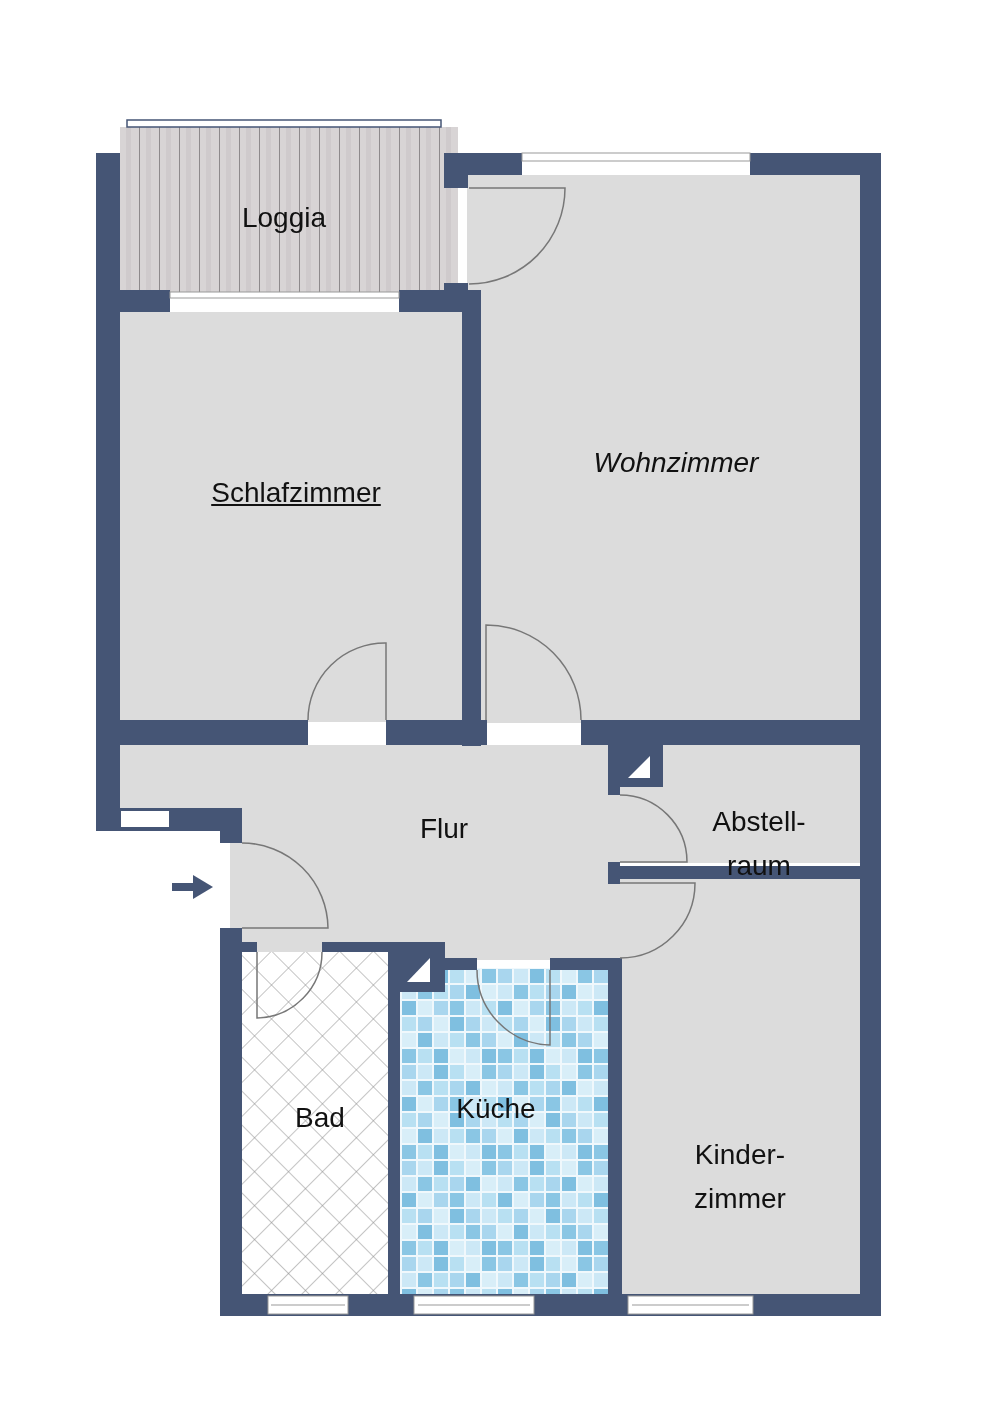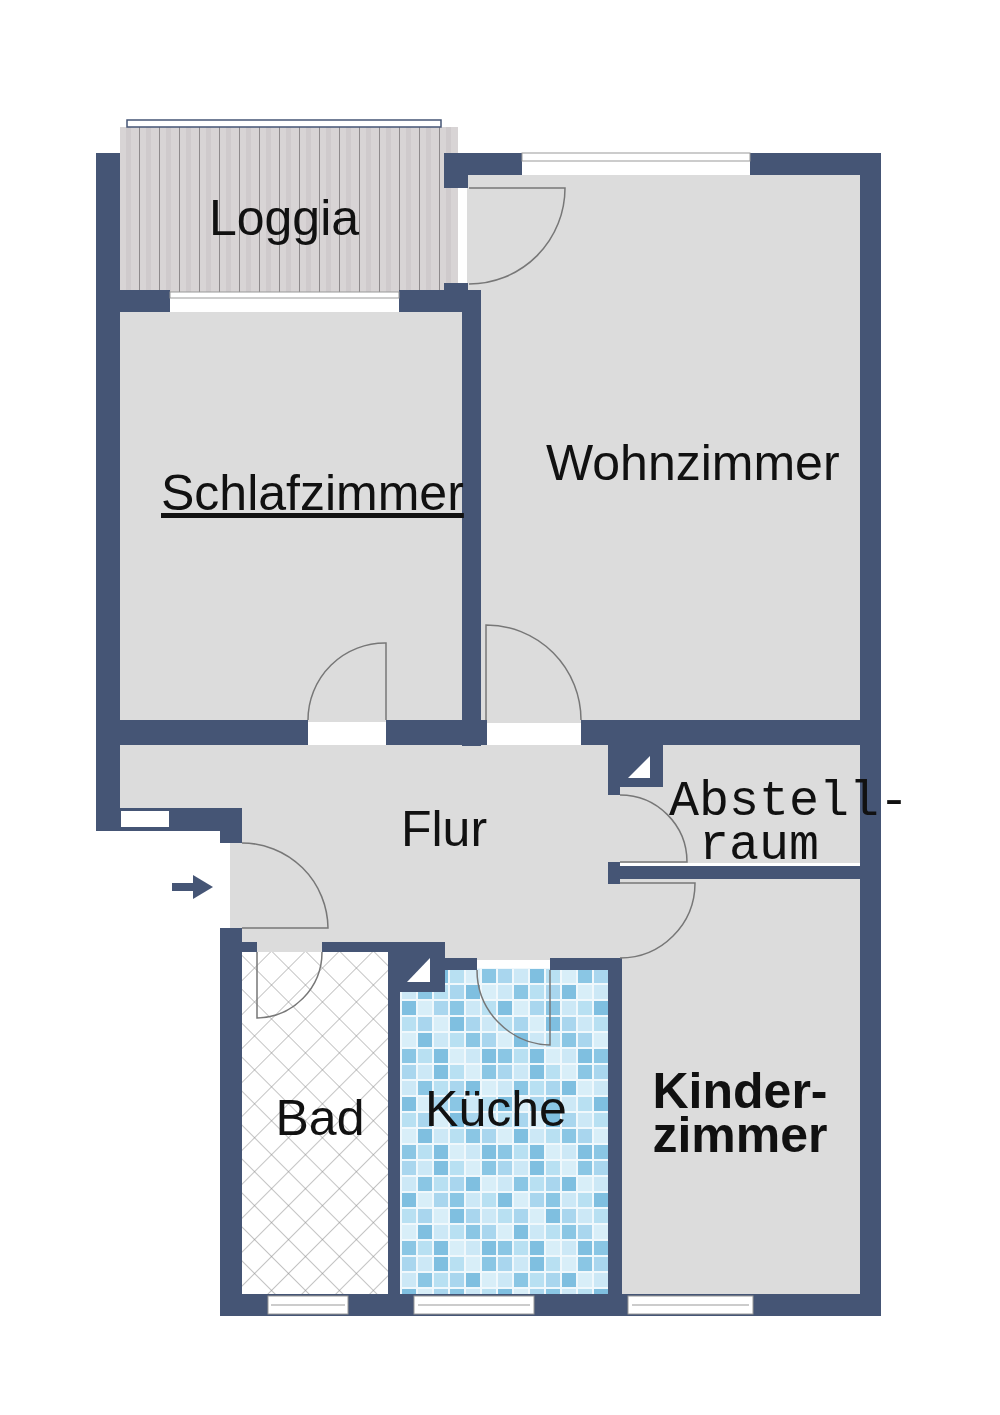--- a/index.html
+++ b/index.html
@@ -1,18 +1,18 @@
 <!DOCTYPE html>
 <html><head>
 <meta charset="utf-8">
 <style>
   html, body { margin:0; padding:0; background:#ffffff; }
   body { width:1000px; height:1415px; position:relative; overflow:hidden; font-family:"Liberation Sans", sans-serif; }
   svg { position:absolute; left:0; top:0; }
-  .label { position:absolute; color:#111; font-family:"Liberation Sans", sans-serif; font-size:50px; line-height:44px; text-align:center; white-space:pre; }
+  .label { position:absolute; color:#111; font-family:"Liberation Sans", sans-serif; font-size:28px; line-height:44px; text-align:center; white-space:pre; }
 </style>
 </head>
 <body>
 
 <svg width="1000" height="1415" viewBox="0 0 1000 1415" xmlns="http://www.w3.org/2000/svg">
   <defs>
     <pattern id="wood" width="20" height="200" patternUnits="userSpaceOnUse">
       <rect width="20" height="200" fill="#d8d4d5"></rect>
       <rect x="6" width="5" height="200" fill="#cfcacc"></rect>
       <line x1="19.5" y1="0" x2="19.5" y2="200" stroke="#8e8a8c" stroke-width="1"></line>
@@ -167,21 +167,21 @@
     <path d="M550 970 L550 1045 A75 75 0 0 1 477 970"></path>
   </g>
 
   <g fill="#455575">
     <rect x="172" y="883" width="24" height="8"></rect>
     <polygon points="193,875 213,887 193,899"></polygon>
   </g>
 </svg>
 
 <div class="label" style="left:204px;top:196px;width:160px;">Loggia</div>
-<div class="label" style="left:546px;top:441px;width:260px;">Wohnzimmer</div>
+<div class="label" style="left:546px;top:441px;width:260px;font-style:italic;">Wohnzimmer</div>
 <div class="label" style="left:161px;top:471px;width:270px;text-decoration:underline;">Schlafzimmer</div>
 <div class="label" style="left:394px;top:807px;width:100px;">Flur</div>
-<div class="label" style="left:669px;top:780px;width:180px;font-family:Liberation Mono, monospace;">Abstell-
+<div class="label" style="left:669px;top:800px;width:180px;">Abstell-
 raum</div>
 <div class="label" style="left:265px;top:1096px;width:110px;">Bad</div>
 <div class="label" style="left:421px;top:1087px;width:150px;">Küche</div>
-<div class="label" style="left:650px;top:1069px;width:180px;font-weight:bold;">Kinder-
+<div class="label" style="left:650px;top:1133px;width:180px;">Kinder-
 zimmer</div>
 
 </body></html>

